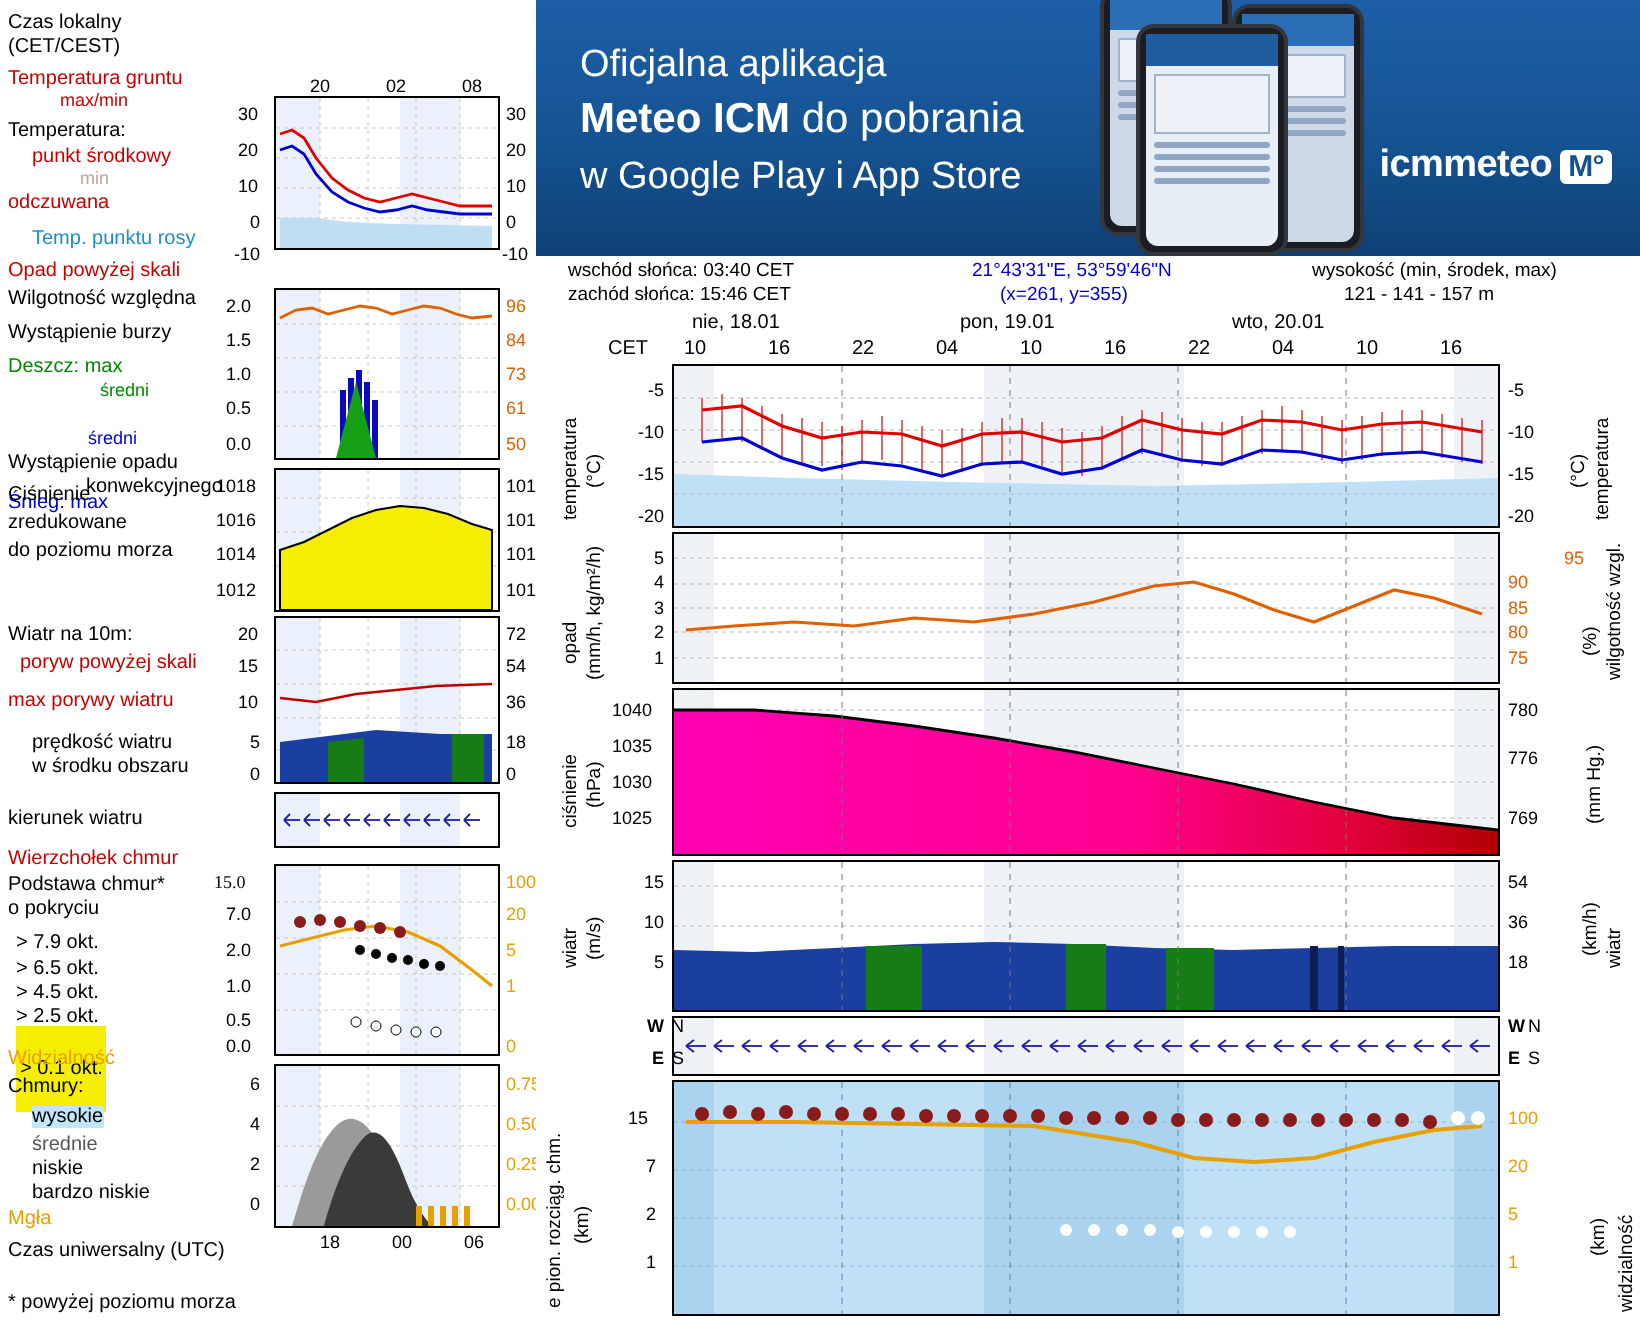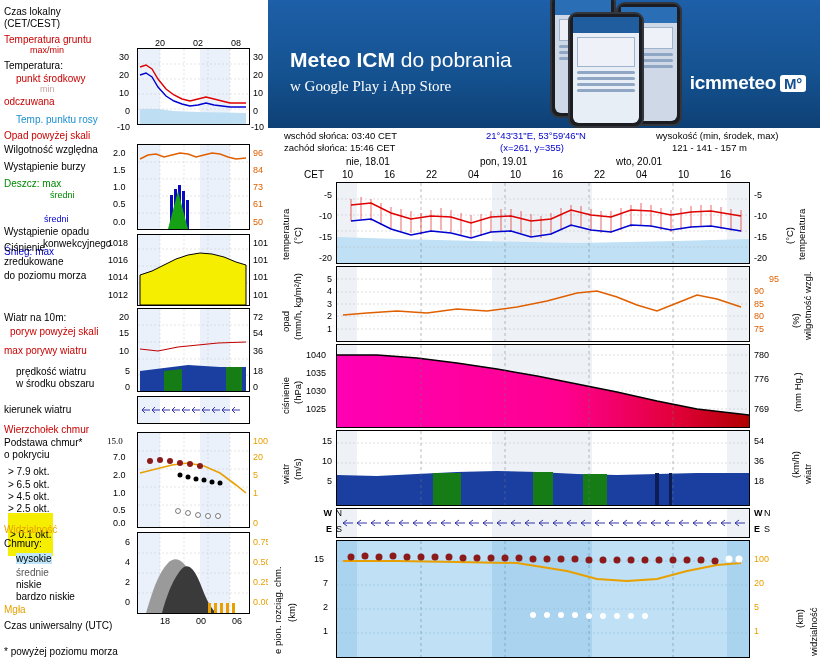--- a/index.html
+++ b/index.html
@@ -35,21 +35,21 @@
   
   .banner {
     position:absolute; left:268px; top:0; width:552px; height:128px;
     background:linear-gradient(180deg,#1d5fa8 0%, #14518f 60%, #0e4075 100%);
     color:#fff;
     overflow:hidden;
   }
   .banner .t1 { position:absolute; left:22px; top:22px; font-size:19px; }
   .banner .t2 { position:absolute; left:22px; top:48px; font-size:21px; font-weight:bold; }
   .banner .t2 span { font-weight:normal; }
-  .banner .t3 { position:absolute; left:22px; top:78px; font-size:15px;font-family:Liberation Serif, serif; }
+  .banner .t3 { position:absolute; left:22px; top:78px; font-size:19px; }
   .banner .logo {
     position:absolute; right:14px; top:72px; font-size:19px; font-weight:bold; letter-spacing:-0.3px;
   }
   .banner .logo .m {
     display:inline-block; background:#fff; color:#14518f; border-radius:3px;
     padding:0 4px; margin-left:4px; font-size:15px;
   }
   .phone {
     position:absolute; top:-6px; width:66px; height:124px; border-radius:9px;
     background:#1b1d22; border:2px solid #33363d; overflow:hidden;
@@ -407,20 +407,21 @@
     <div class="axis-num" style="left:253px; top:557px; color:#e8a000;">0.50</div>
     <div class="axis-num" style="left:253px; top:577px; color:#e8a000;">0.25</div>
     <div class="axis-num" style="left:253px; top:597px; color:#e8a000;">0.00</div>
 
     <div class="axis-num" style="left:160px; top:616px;">18</div>
     <div class="axis-num" style="left:196px; top:616px;">00</div>
     <div class="axis-num" style="left:232px; top:616px;">06</div>
   </div>
 
   <div class="banner">
+    <div class="t1">Oficjalna aplikacja</div>
     <div class="t2">
       <span style="font-weight:bold;">Meteo ICM</span><span> do pobrania</span>
     </div>
     <div class="t3">w Google Play i App Store</div>
 
     <div class="phone" style="left:282px;">
       <div class="scr">
           <div class="hdr"></div>
           <div class="blk"></div>
           <div class="ln"></div>
@@ -581,21 +582,21 @@
         <path d="M6,48 L30,46 L60,44 L90,46 L120,42 L150,44 L180,40 L210,34 L240,26 L260,24 L280,30 L300,38 L320,44 L340,36 L360,28 L380,32 L404,40" fill="none" stroke="#e06000" stroke-width="1.6"></path>
       </svg>
     </div>
     <div class="ylab" style="left:12px; top:176px;">opad</div>
     <div class="ylab" style="left:24px; top:184px;">(mm/h, kg/m²/h)</div>
     <div class="tickL" style="left:34px; top:118px;">5</div>
     <div class="tickL" style="left:34px; top:130px;">4</div>
     <div class="tickL" style="left:34px; top:143px;">3</div>
     <div class="tickL" style="left:34px; top:155px;">2</div>
     <div class="tickL" style="left:34px; top:168px;">1</div>
-    <div class="tickR" style="left:501px; top:118px; color:#e06000;">95</div>
+    <div class="tickR" style="left:514px; top:118px; color:#e06000;">95</div>
     <div class="tickR" style="left:486px; top:130px; color:#e06000;">90</div>
     <div class="tickR" style="left:486px; top:143px; color:#e06000;">85</div>
     <div class="tickR" style="left:486px; top:155px; color:#e06000;">80</div>
     <div class="tickR" style="left:486px; top:168px; color:#e06000;">75</div>
     <div class="ylab" style="left:534px; top:184px;">wilgotność wzgl.</div>
     <div class="ylab" style="left:522px; top:172px;">(%)</div>
 
     <div class="panel" style="top:188px; height:84px;">
       <svg width="412" height="82" viewBox="0 0 412 82" preserveAspectRatio="none">
         <defs>

